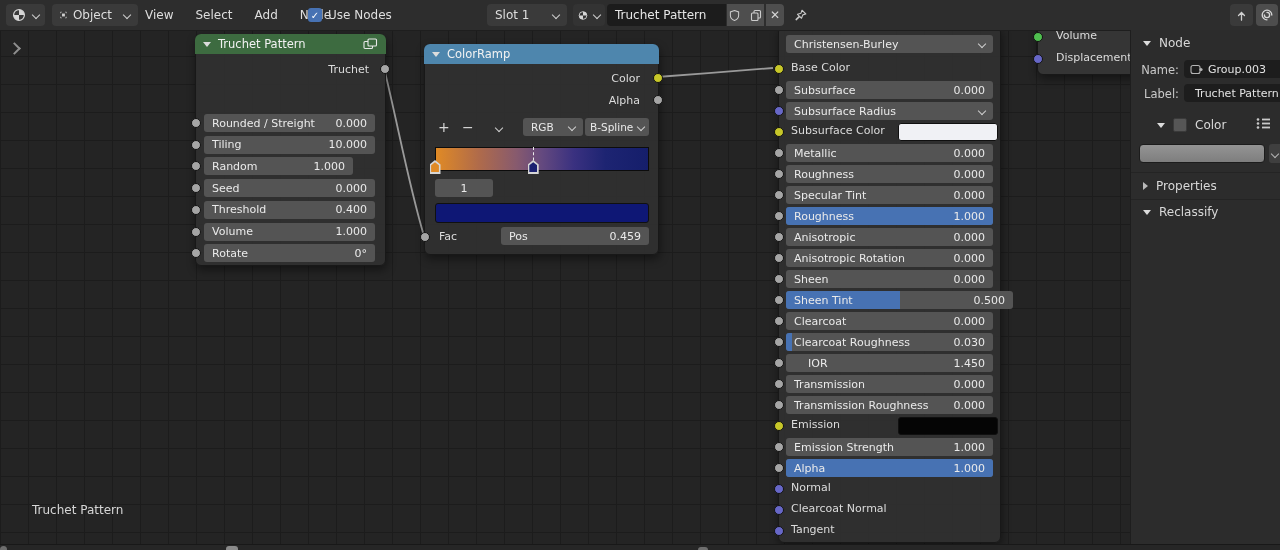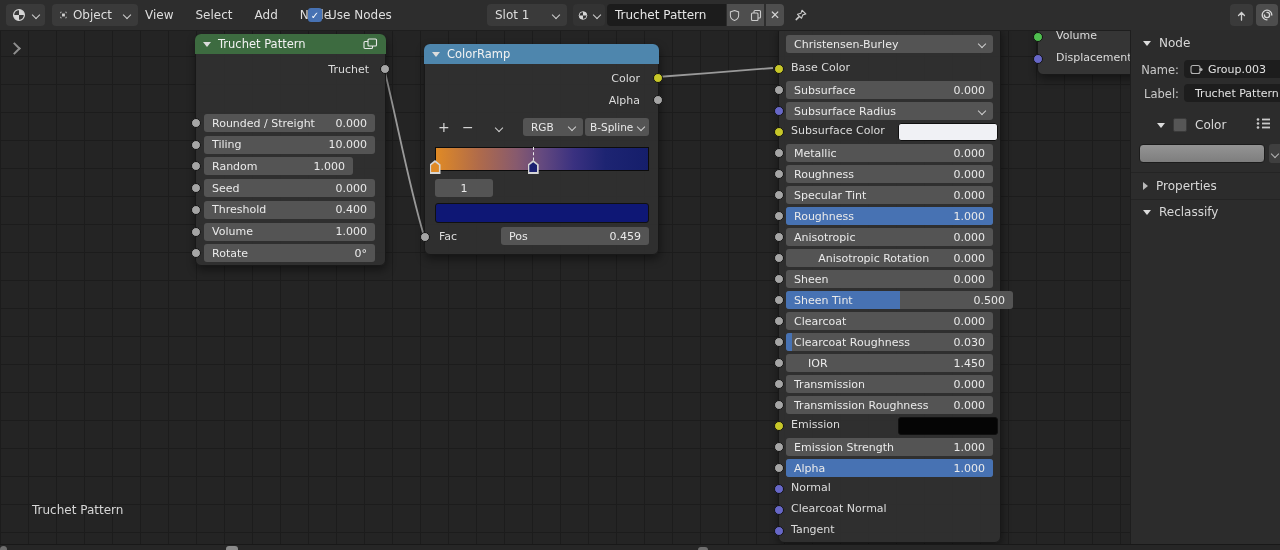--- a/index.html
+++ b/index.html
@@ -225,21 +225,21 @@
           <div class="fill" style="width: 100%;"></div>
           <span class="lbl">Roughness</span>
           <span class="val">1.000</span>
         </div>
         <div class="sock" style="left: -5px; top: 205px; background: rgb(165, 165, 165);"></div>
         <div class="widget" style="left: 7px; width: 207px; top: 201px;">
           <span class="lbl">Anisotropic</span>
           <span class="val">0.000</span>
         </div>
         <div class="sock" style="left: -5px; top: 226px; background: rgb(165, 165, 165);"></div>
-        <div class="widget" style="left: 7px; width: 207px; top: 222px; text-align: center;">
+        <div class="widget" style="left: 7px; width: 207px; top: 222px;">
           <span class="lbl">Anisotropic Rotation</span>
           <span class="val">0.000</span>
         </div>
         <div class="sock" style="left: -5px; top: 247px; background: rgb(165, 165, 165);"></div>
         <div class="widget" style="left: 7px; width: 207px; top: 243px;">
           <span class="lbl">Sheen</span>
           <span class="val">0.000</span>
         </div>
         <div class="sock" style="left: -5px; top: 268px; background: rgb(165, 165, 165);"></div>
         <div class="widget" style="left: 7px; width: 227px; top: 264px;">

